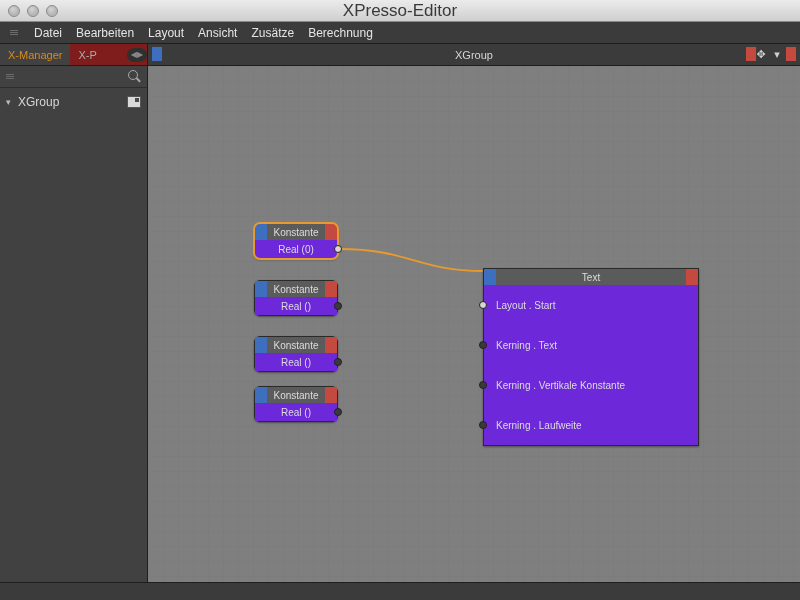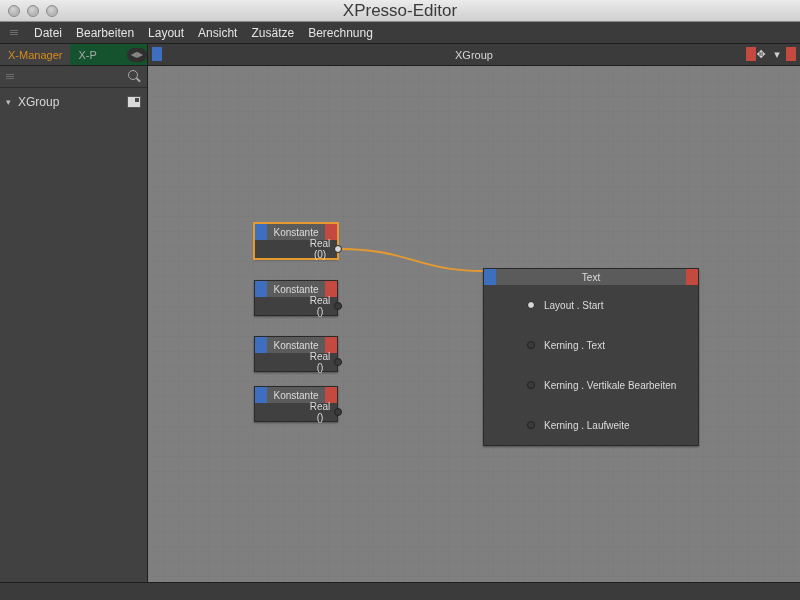--- a/index.html
+++ b/index.html
@@ -16,21 +16,21 @@
   .menubar .grip { display:flex; flex-direction:column; gap:1px; margin-right:2px; }
   .menubar .grip span { width:8px; height:1px; background:#6c6c6c; display:block; }
   .menubar .item { cursor:default; }
 
   
   .main { display:flex; height:calc(600px - 22px - 22px - 18px); }
   .statusbar { height:18px; background:#3b3b3b; border-top:1px solid #1e1e1e; }
 
   
   .side { width:148px; background:#414141; border-right:1px solid #1e1e1e; display:flex; flex-direction:column; }
-  .tabs { height:22px; background:#14532d; border-bottom:1px solid #1e1e1e; display:flex; align-items:center; font-size:11px; position:relative; }
+  .tabs { height:22px; background:#7f1d1d; border-bottom:1px solid #1e1e1e; display:flex; align-items:center; font-size:11px; position:relative; }
   .tabs .tab { padding:0 8px; height:100%; display:flex; align-items:center; color:#aaa; }
   .tabs .tab.active { color:#d98b1c; background:#414141; }
   .tabs .scroll { margin-left:auto; width:20px; height:14px; background:#2f2f2f; border-radius:7px; display:flex; align-items:center; justify-content:center; color:#888; font-size:8px; }
   .side .toolbar { height:22px; display:flex; align-items:center; justify-content:space-between; padding:0 6px; border-bottom:1px solid #2d2d2d; }
   .side .toolbar .grip { display:flex; flex-direction:column; gap:1px; }
   .side .toolbar .grip span { width:8px; height:1px; background:#6c6c6c; display:block; }
   .searchico { width:13px; height:13px; position:relative; }
   .searchico::before { content:""; position:absolute; width:8px; height:8px; border:1.5px solid #a8a8a8; border-radius:50%; left:0; top:0; }
   .searchico::after { content:""; position:absolute; width:5px; height:1.5px; background:#a8a8a8; transform:rotate(45deg); left:8px; top:9px; }
   .tree { padding:6px 4px; font-size:12px; color:#d6d6d6; }
@@ -58,30 +58,30 @@
   .wire { position:absolute; left:0; top:0; pointer-events:none; }
 
   
   .node { position:absolute; background:#5b5b5b; border:1px solid #2a2a2a; box-shadow:0 1px 2px #0006; font-size:11px; color:#dcdcdc; }
   .node.sel { outline:2px solid #e79a2e; outline-offset:-1px; }
   .nhdr { height:16px; display:flex; align-items:center; }
   .nhdr .b { width:12px; height:100%; }
   .nhdr .b.blue { background:#3e6fbf; }
   .nhdr .b.red  { background:#c44a3f; }
   .nhdr .t { flex:1; text-align:center; font-size:10px; padding:0 4px; }
-  .nbody { background:#404040;padding-left:48px; }
+  .nbody { background:#6d28d9; }
   .nrow { display:flex; align-items:center; height:18px; padding:0 4px; gap:5px; position:relative; }
   .port { width:8px; height:8px; border-radius:50%; background:#3a3a3a; border:1px solid #222; flex-shrink:0; }
   .port.on { background:#d6d6d6; }
   .port.out { position:absolute; right:-5px; }
   .port.in  { position:absolute; left:-5px; }
   .nrow .lab { flex:1; font-size:10px; }
   .small .nrow .lab { text-align:center; }
 
-  .node.small { width:84px; }
+  .node.small { width:84px;border-radius:6px; }
   .node.big   { width:216px;margin-top:32px; }
   .big .nrow { height:40px; }
   .big .nrow .lab { text-align:left; }
 
 </style>
 </head>
 <body>
 
 <div class="titlebar">
   <div class="traffic">
@@ -216,21 +216,21 @@
           <div class="nrow">
               <span class="port in on"></span>
               <span class="lab" style="padding-left:8px">Layout . Start</span>
             </div>
           <div class="nrow">
               <span class="port in"></span>
               <span class="lab" style="padding-left:8px">Kerning . Text</span>
             </div>
           <div class="nrow">
               <span class="port in"></span>
-              <span class="lab" style="padding-left:8px">Kerning . Vertikale Bearbeiten</span>
+              <span class="lab" style="padding-left:8px">Kerning . Vertikale Konstante</span>
             </div>
           <div class="nrow">
               <span class="port in"></span>
               <span class="lab" style="padding-left:8px">Kerning . Laufweite</span>
             </div>
         </div>
       </div>
 
     </div>
   </div>

